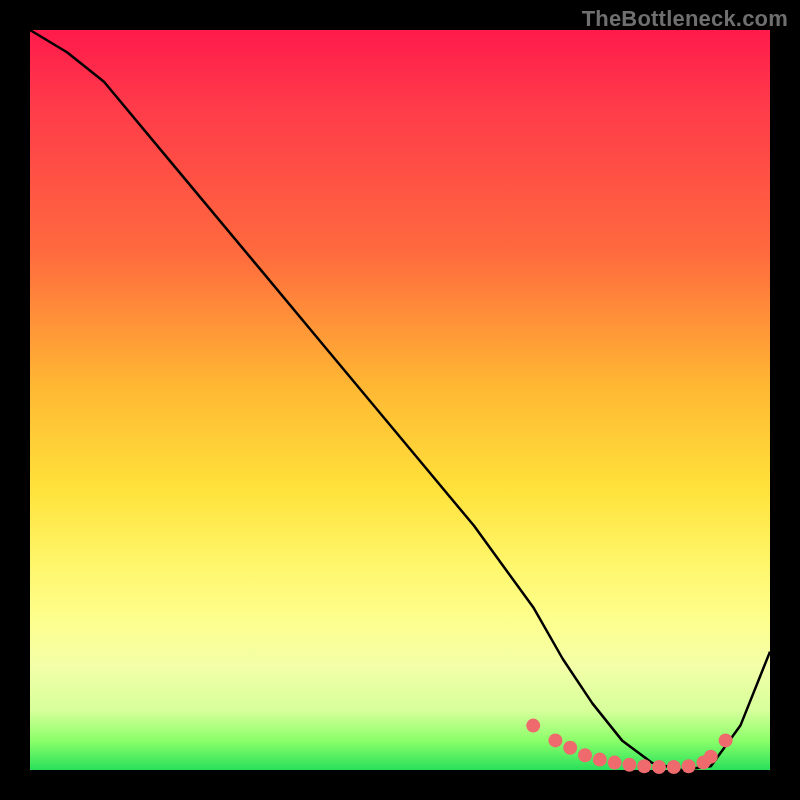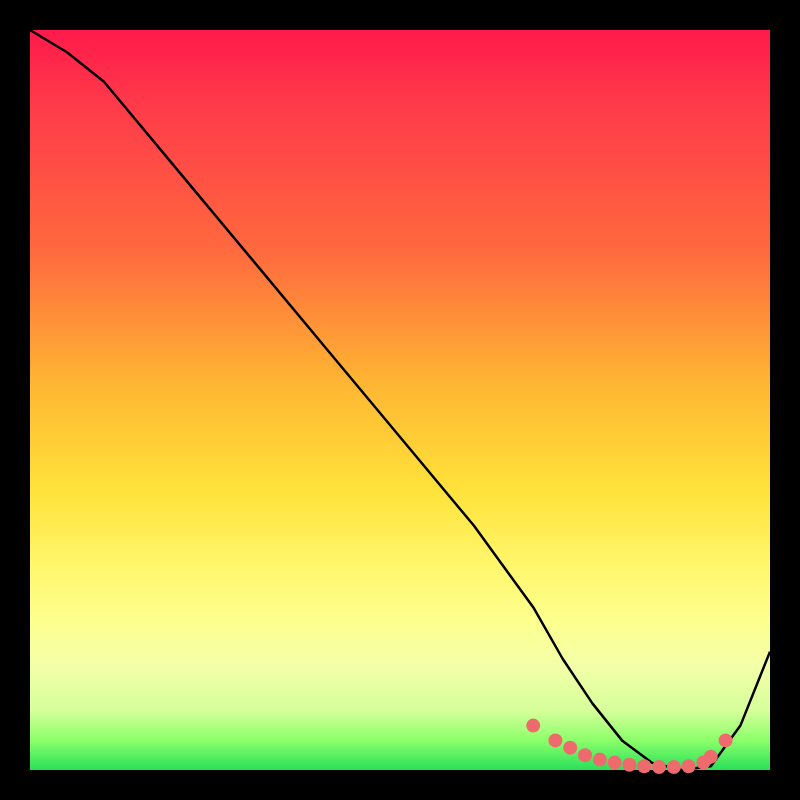--- a/index.html
+++ b/index.html
@@ -57,20 +57,21 @@
     width: 800px;
     height: 800px;
     pointer-events: none;
   }
 </style>
 </head>
 <body>
 
 <div class="frame">
   <div class="plot"></div>
+  <div class="watermark">TheBottleneck.com</div>
   <svg class="overlay" viewBox="0 0 800 800">
     <path id="curve-path" fill="none" stroke="#000" stroke-width="2.5" stroke-linejoin="round" d="M30.0 30.0 L67.0 52.2 L104.0 81.8 L178.0 170.6 L252.0 259.4 L326.0 348.2 L400.0 437.0 L474.0 525.8 L533.2 607.2 L562.8 659.0 L592.4 703.4 L622.0 740.4 L651.6 762.6 L681.2 770.0 L710.8 766.3 L740.4 725.6 L770.0 651.6"></path>
     <g id="markers">
         <circle cx="533.2" cy="725.6" r="7" fill="#ef6a6d"></circle>
         <circle cx="555.4" cy="740.4" r="7" fill="#ef6a6d"></circle>
         <circle cx="570.2" cy="747.8" r="7" fill="#ef6a6d"></circle>
         <circle cx="585.0" cy="755.2" r="7" fill="#ef6a6d"></circle>
         <circle cx="599.8" cy="759.6" r="7" fill="#ef6a6d"></circle>
         <circle cx="614.6" cy="762.6" r="7" fill="#ef6a6d"></circle>
         <circle cx="629.4" cy="764.8" r="7" fill="#ef6a6d"></circle>

